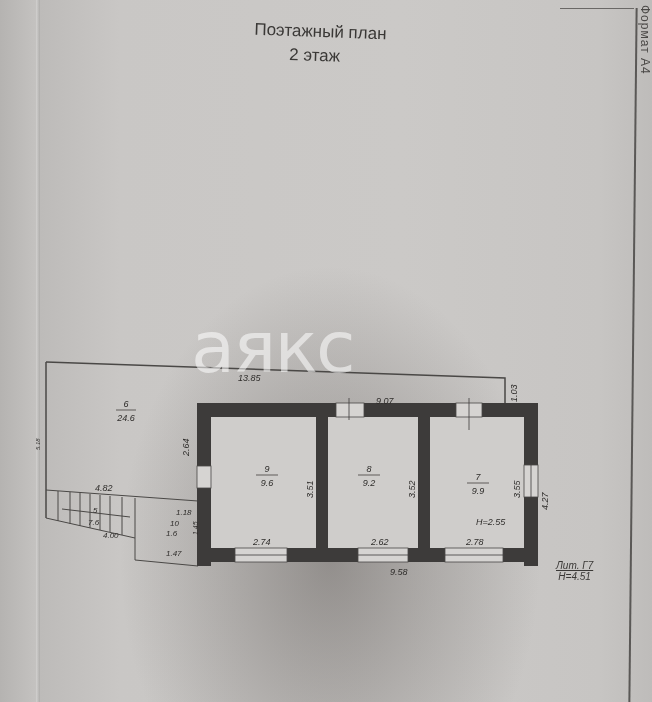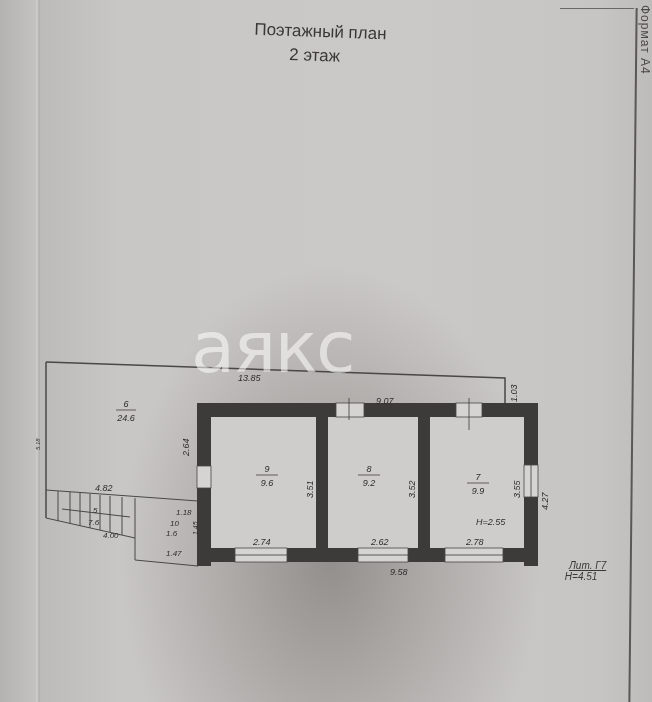--- a/index.html
+++ b/index.html
@@ -37,21 +37,21 @@
   svg.plan { position: absolute; left: 0; top: 0; }
   .watermark {
     position: absolute; left: 191px; top: 312px; width: 265px; height: 70px;
     font-family: "DejaVu Sans", sans-serif; font-weight: normal; font-size: 72px;
     line-height: 70px; color: rgba(255,255,255,0.55); letter-spacing: -2px;
   }
   .stamp {
     position: absolute; left: 556px; top: 560px; font-size: 10px; font-style: italic; color: #3a3836;
     line-height: 11px; text-align: center;
   }
-  .stamp .top { text-decoration: underline; display: block; margin-left: 13px; }
+  .stamp .top { text-decoration: underline; display: block; }
 </style>
 </head>
 <body>
 
 <div class="photo-bg"></div>
 <div class="page-fold"></div>
 <div class="frame-top"></div>
 <div class="frame-line"></div>
 <div class="format-label">Формат А4</div>
 

